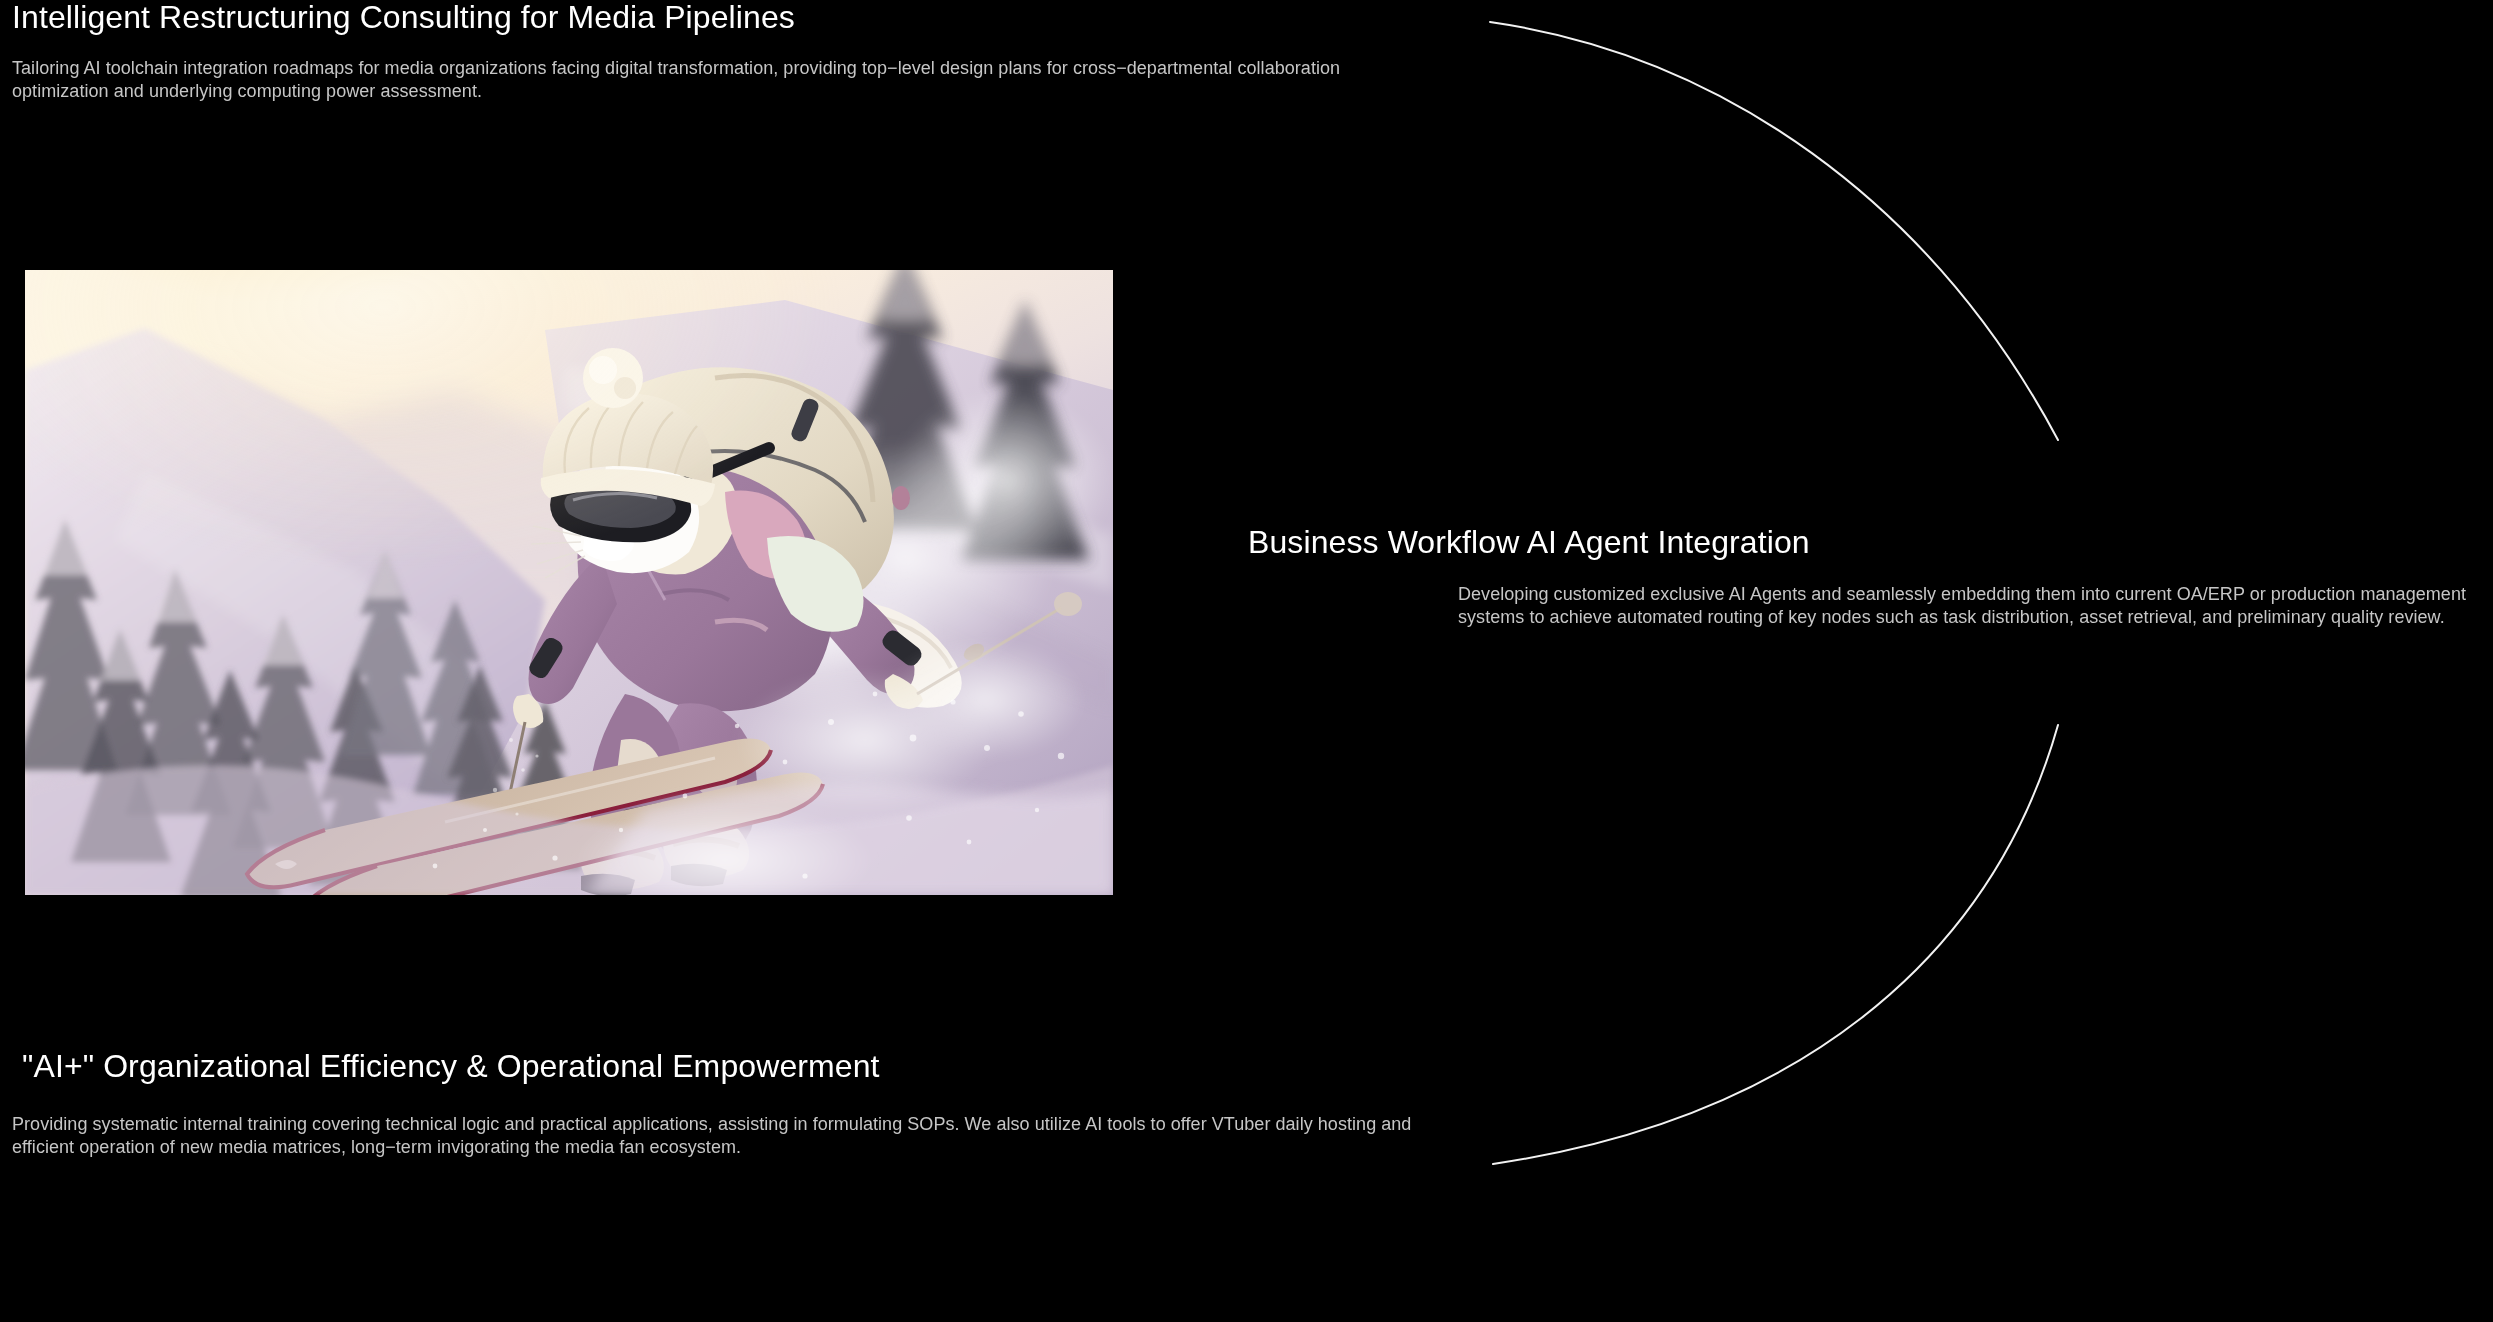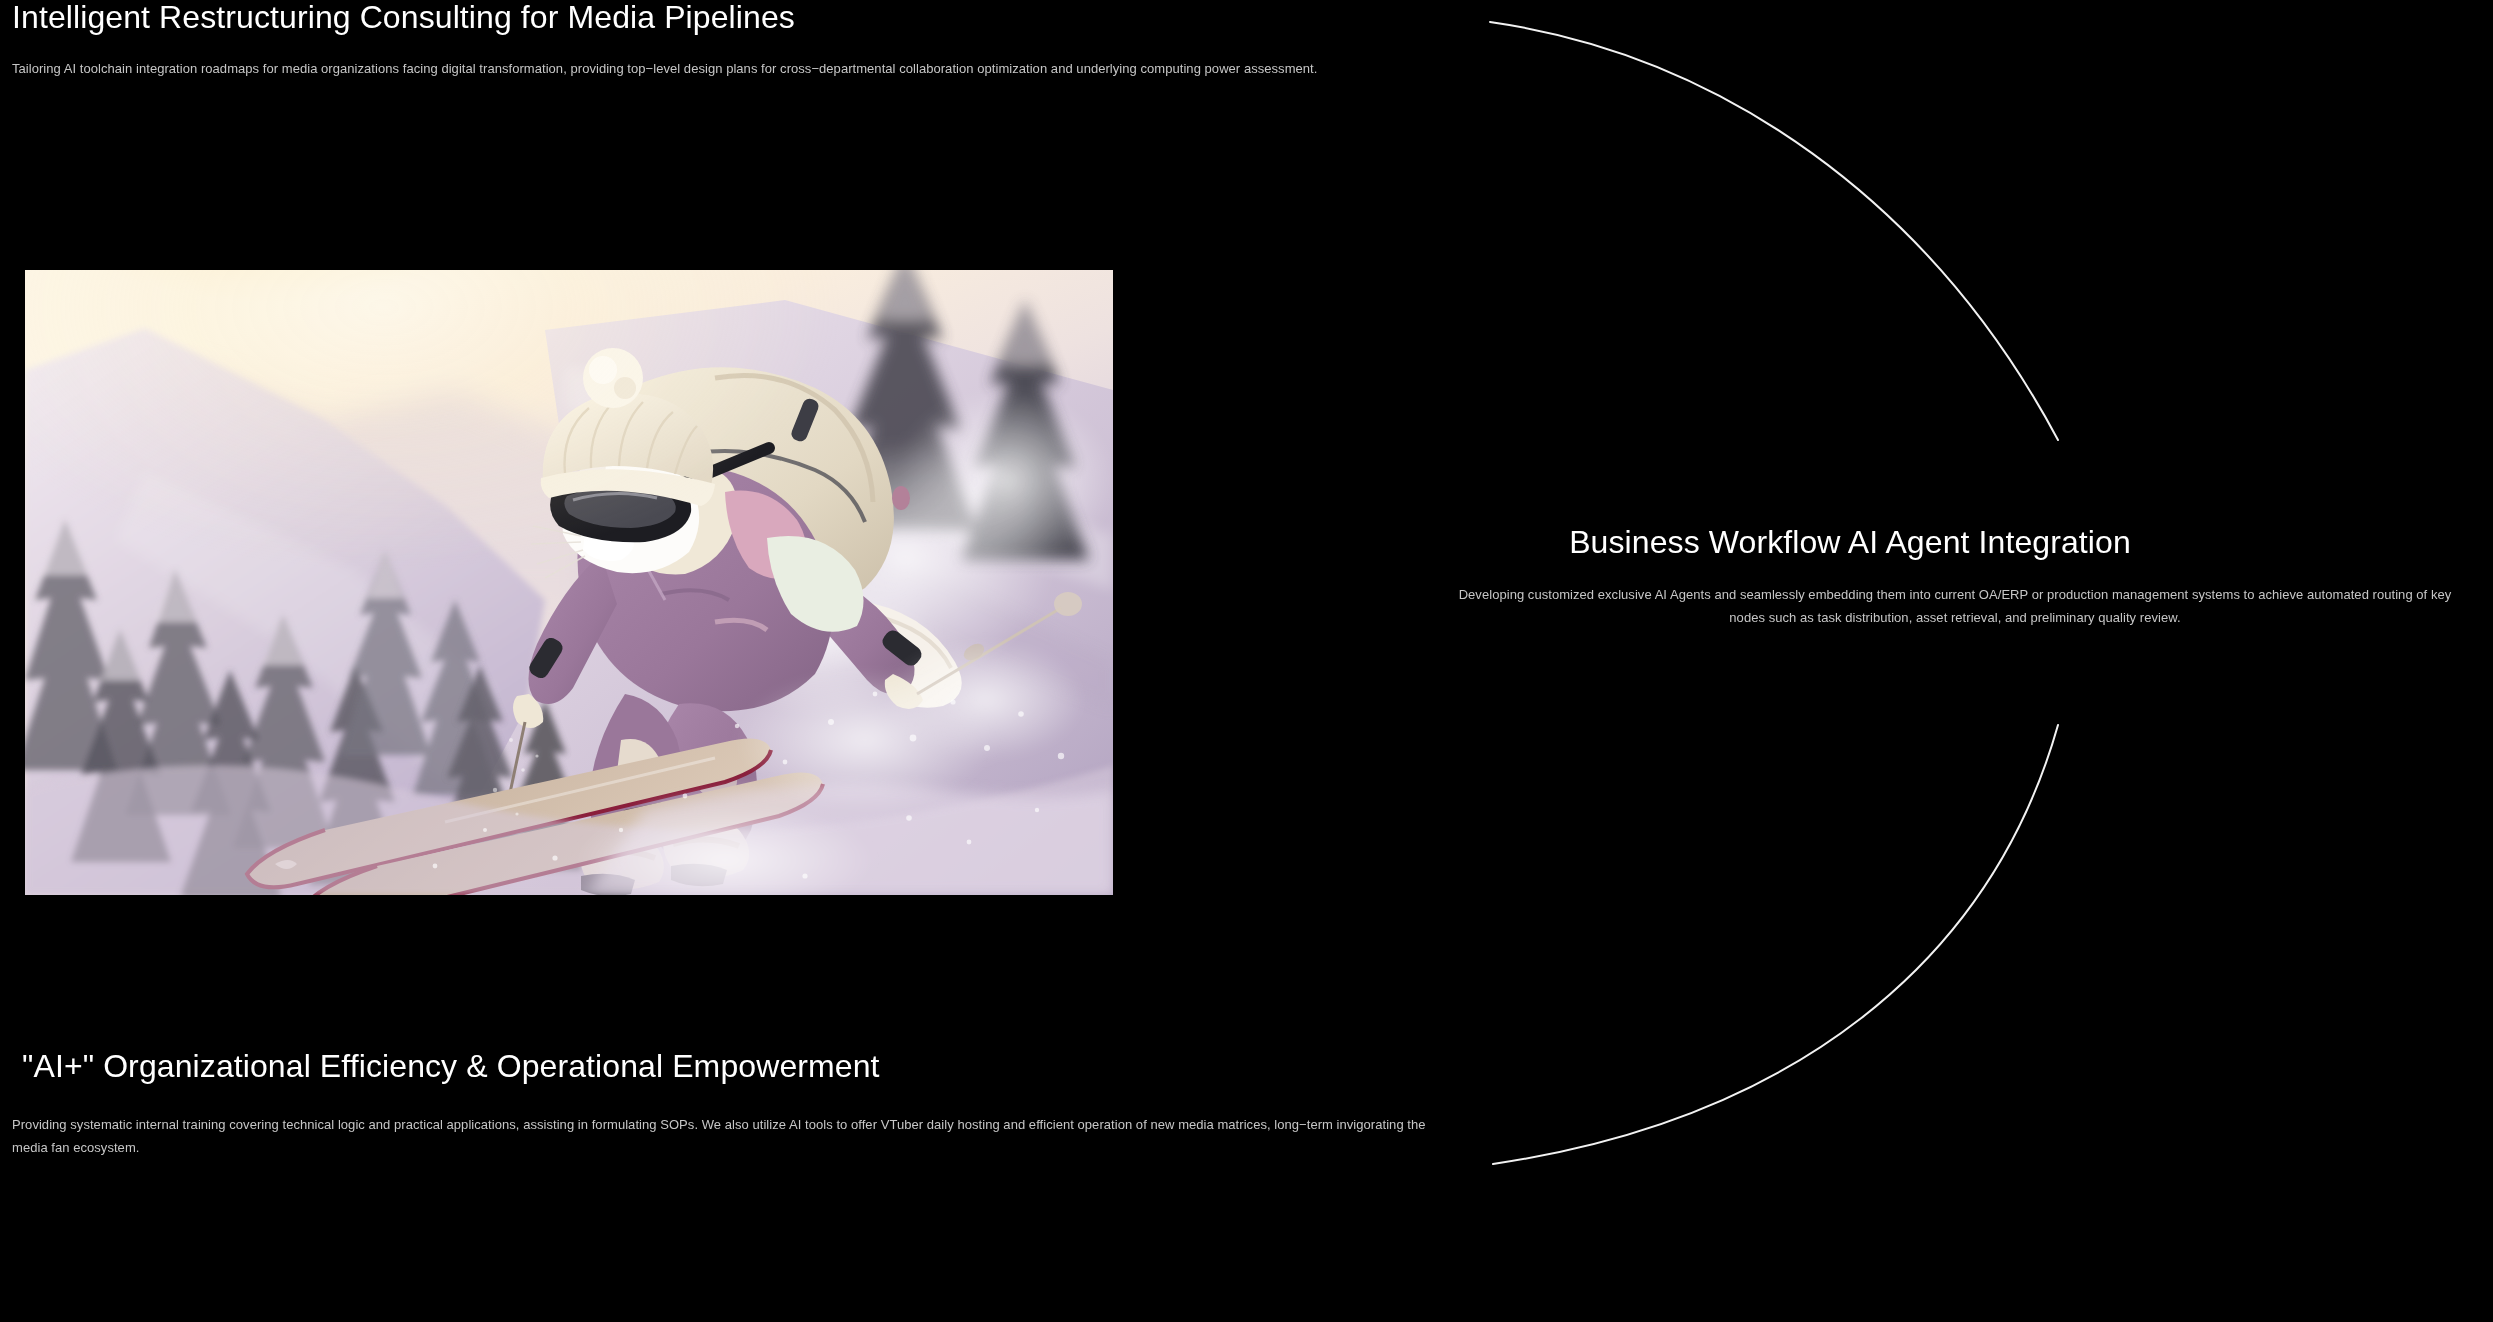--- a/index.html
+++ b/index.html
@@ -32,44 +32,44 @@
   .heading {
     font-size: 32px;
     font-weight: 400;
     line-height: 1.28;
     color: #ffffff;
     letter-spacing: 0.1px;
     white-space: nowrap;
   }
 
   .body-text {
-    font-size: 13px;
+    font-size: 18px;
     font-weight: 400;
     line-height: 23px;
     color: #c6c6c6;
     letter-spacing: 0.05px;
   }
 
   
   #section-intelligent-restructuring {
     left: 12px;
     top: -3px;
     width: 1440px;
   }
   #section-intelligent-restructuring .body-text {
     margin-top: 19px;
     width: 1410px;
   }
 
   
   #section-workflow-agent {
-    right: 28px;
+    right: 15px;
     top: 522px;
     width: 1230px;
-    text-align: center;
+    text-align: left;
   }
   #section-workflow-agent .body-text {
     margin-top: 20px;
     margin-left: auto;
     width: 1020px;
   }
 
   
   #section-ai-plus {
     left: 12px;

